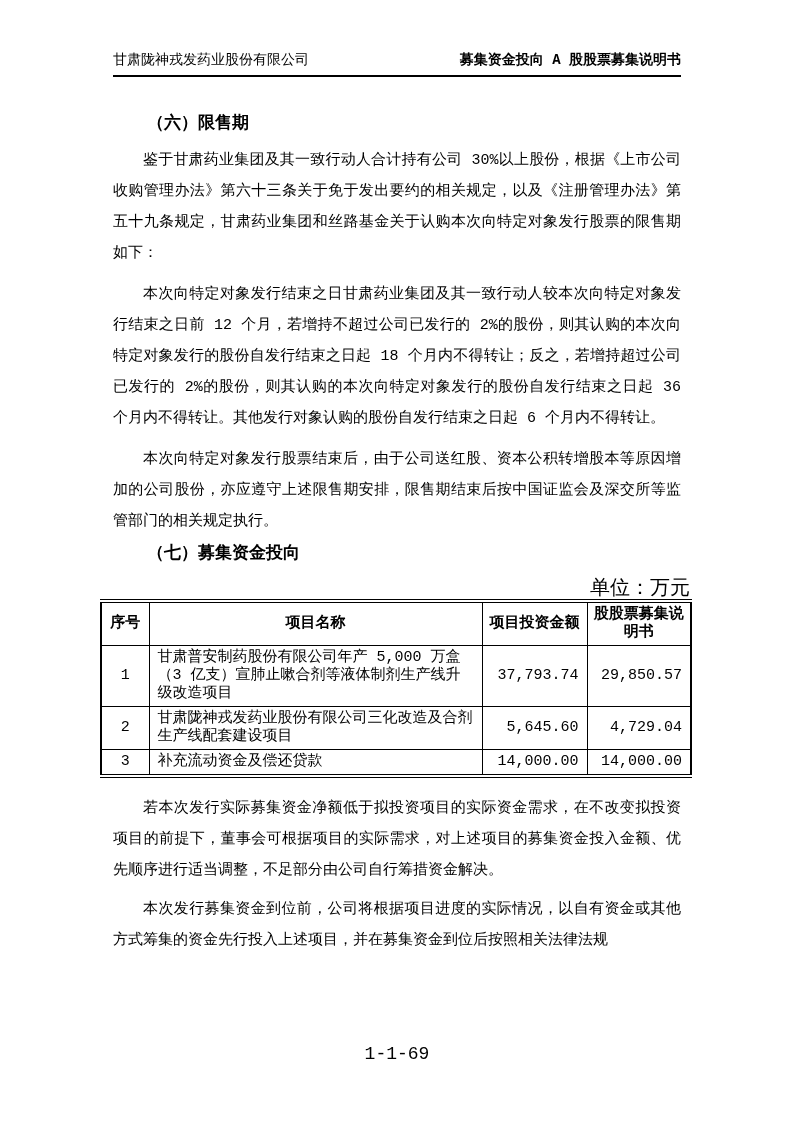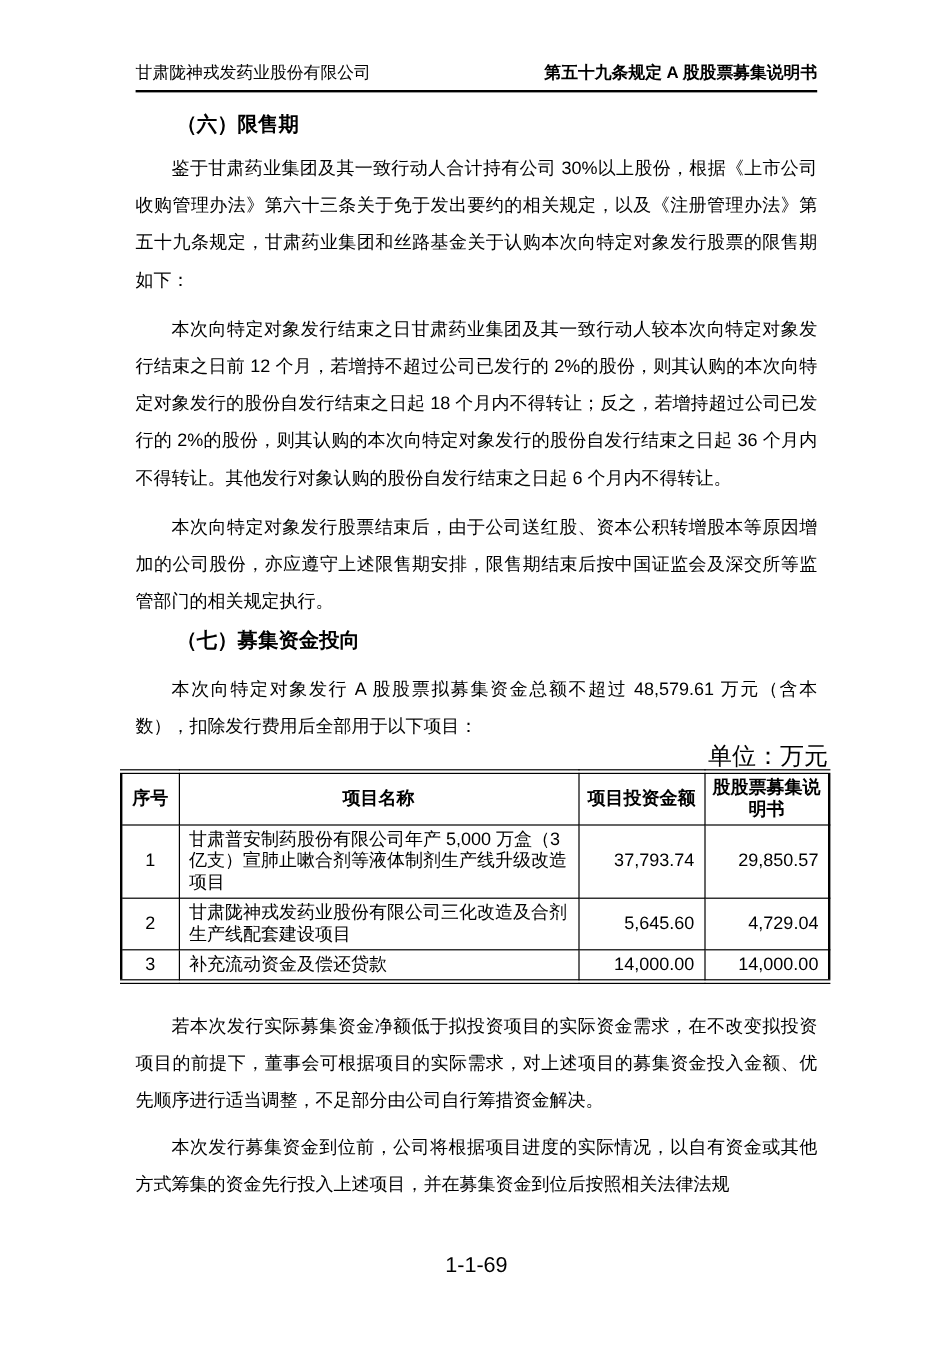--- a/index.html
+++ b/index.html
@@ -10,21 +10,21 @@
   .page {
     position: relative;
     width: 793px;
     height: 1122px;
     box-sizing: border-box;
     padding: 50px 112px 58px 113px;
     display: flex;
     flex-direction: column;
     background: #ffffff;
     color: #000000;
-    font-family: Liberation Sans, sans-serif;
+    font-family: Liberation Mono, monospace;
     overflow: hidden;
     justify-content: center;
   }
   
   .doc-header {
     display: flex;
     justify-content: space-between;
     align-items: flex-end;
     font-size: 14px;
     line-height: 20px;
@@ -35,43 +35,43 @@
     font-weight: bold;
   }
   
   h2.section-heading {
     font-size: 17px;
     line-height: 26px;
     font-weight: bold;
     text-indent: 2em;
     margin: 0;
   }
-  h2.heading-first  { margin: 14px 0 8px 0; }
+  h2.heading-first  { margin: 34px 0 8px 0; }
   h2.heading-second { margin: 4px 0 12px 0; }
   
   p.para {
     font-size: 15px;
     line-height: 31px;
     text-align: justify;
     text-indent: 2em;
     margin: 0 0 10px 0;
   }
   p.para.tight { margin-bottom: 0; }
-  p.para.after-table { margin-top: 20px; margin-bottom: 8px; }
+  p.para.after-table { margin-bottom: 8px; }
   
   .unit-note {
     font-size: 20px;
     line-height: 20px;
     text-align: right;
     margin: 0 -9px 0 0;
   }
   
   table.fund-table {
     width: calc(100% + 22px);
-    margin: 0 -9px 0 -13px;
+    margin: 0 -9px 15px -13px;
     border-collapse: collapse;
     table-layout: fixed;
     font-size: 15px;
     border-top: 4px double #000;
     border-bottom: 4px double #000;
     border-left: 2px solid #000;
     border-right: 2px solid #000;
   }
   table.fund-table th,
   table.fund-table td {
@@ -96,32 +96,31 @@
     line-height: 20px;
   }
 </style>
 </head>
 <body>
 
 <div class="page">
 
   <div class="doc-header">
     <span class="doc-company">甘肃陇神戎发药业股份有限公司</span>
-    <span class="doc-title">第五十九条规定 A 股股票募集说明书</span>
+    <span class="doc-title">募集资金投向 A 股股票募集说明书</span>
   </div>
 
   <h2 class="section-heading heading-first">（六）限售期</h2>
 
   <p class="para">鉴于甘肃药业集团及其一致行动人合计持有公司 30%以上股份，根据《上市公司收购管理办法》第六十三条关于免于发出要约的相关规定，以及《注册管理办法》第五十九条规定，甘肃药业集团和丝路基金关于认购本次向特定对象发行股票的限售期如下：</p>
   <p class="para">本次向特定对象发行结束之日甘肃药业集团及其一致行动人较本次向特定对象发行结束之日前 12 个月，若增持不超过公司已发行的 2%的股份，则其认购的本次向特定对象发行的股份自发行结束之日起 18 个月内不得转让；反之，若增持超过公司已发行的 2%的股份，则其认购的本次向特定对象发行的股份自发行结束之日起 36 个月内不得转让。其他发行对象认购的股份自发行结束之日起 6 个月内不得转让。</p>
   <p class="para tight">本次向特定对象发行股票结束后，由于公司送红股、资本公积转增股本等原因增加的公司股份，亦应遵守上述限售期安排，限售期结束后按中国证监会及深交所等监管部门的相关规定执行。</p>
 
   <h2 class="section-heading heading-second">（七）募集资金投向</h2>
 
-  <p class="para tight">本次向特定对象发行 A 股股票拟募集资金总额不超过 48,579.61 万元（含本数），扣除发行费用后全部用于以下项目：</p>
 
   <div class="unit-note">单位：万元</div>
 
   <table class="fund-table">
     <colgroup>
       <col style="width:48px">
       <col style="width:333px">
       <col style="width:105px">
       <col style="width:104px">
     </colgroup>

